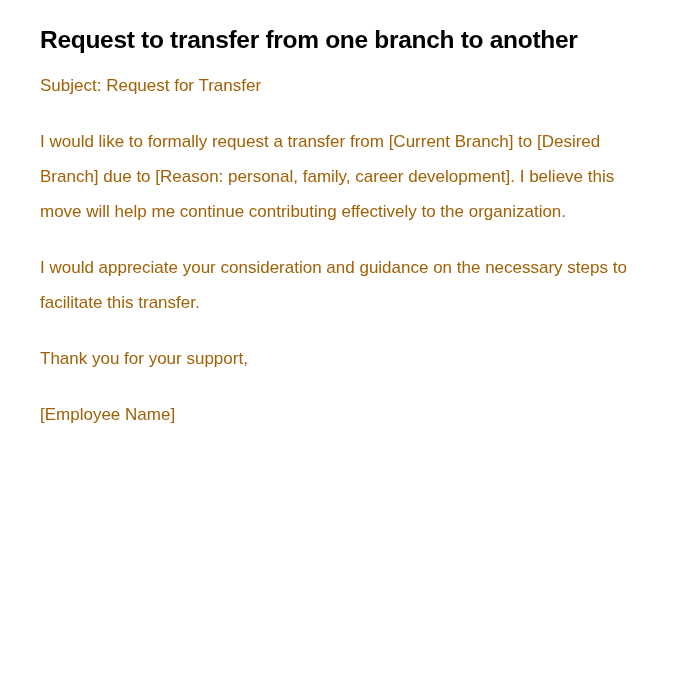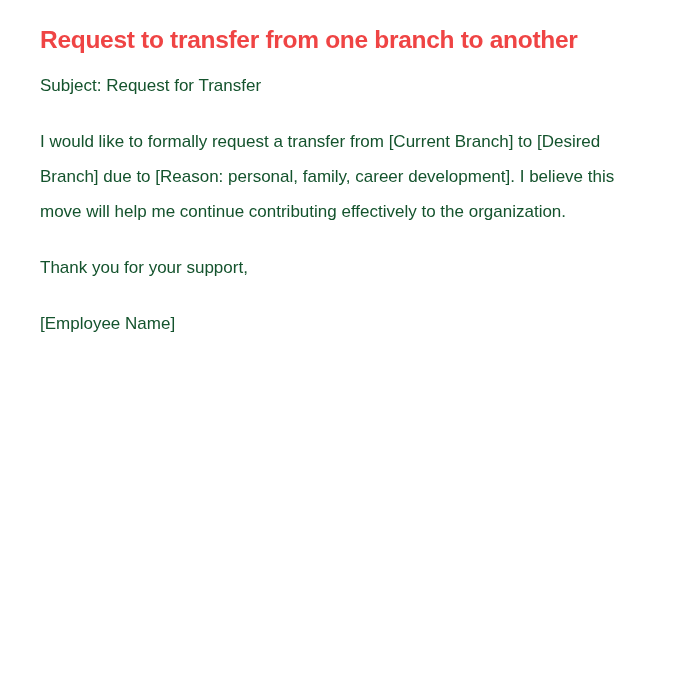--- a/index.html
+++ b/index.html
@@ -20,44 +20,45 @@
     padding: 25px 40px 0 40px;
     background: #ffffff;
   }
   .doc-title {
     margin: 0 0 14px 0;
     font-family: "Liberation Sans", sans-serif;
     font-weight: 700;
     font-size: 24.5px;
     line-height: 29px;
     letter-spacing: -0.3px;
-    color: #ef4444;
+    color: #000000;
   }
   .doc-paragraph {
     margin: 0 0 21px 0;
     max-width: 592px;
     font-family: "Liberation Sans", sans-serif;
     font-weight: 400;
     font-size: 17px;
     line-height: 35px;
-    color: #14532d;
+    color: #a16207;
   }
 </style>
 </head>
 <body>
 
 <div class="doc-page">
 
   <h1 class="doc-title">Request to transfer from one branch to another</h1>
 
   <p class="doc-paragraph">Subject: Request for Transfer</p>
 
 
   <p class="doc-paragraph">I would like to formally request a transfer from [Current Branch] to [Desired Branch] due to [Reason: personal, family, career development]. I believe this move will help me continue contributing effectively to the organization.</p>
 
+  <p class="doc-paragraph">I would appreciate your consideration and guidance on the necessary steps to facilitate this transfer.</p>
 
   <p class="doc-paragraph">Thank you for your support,</p>
 
   <p class="doc-paragraph">[Employee Name]</p>
 
 
 
 </div>
 
 </body></html>

